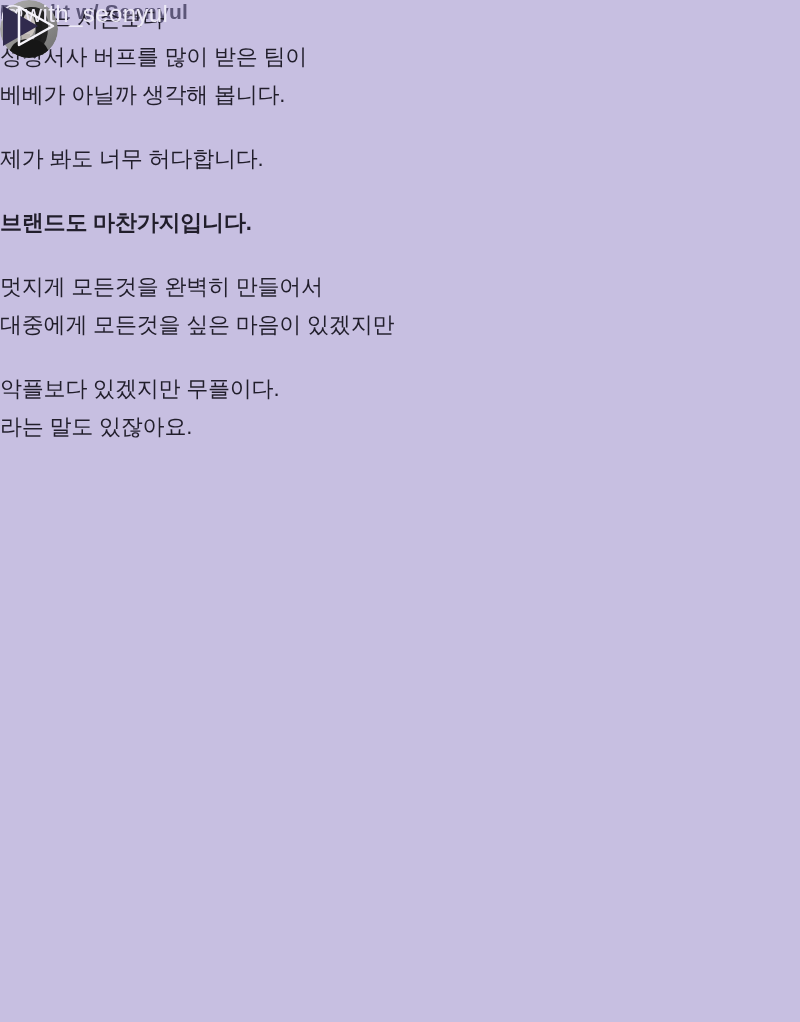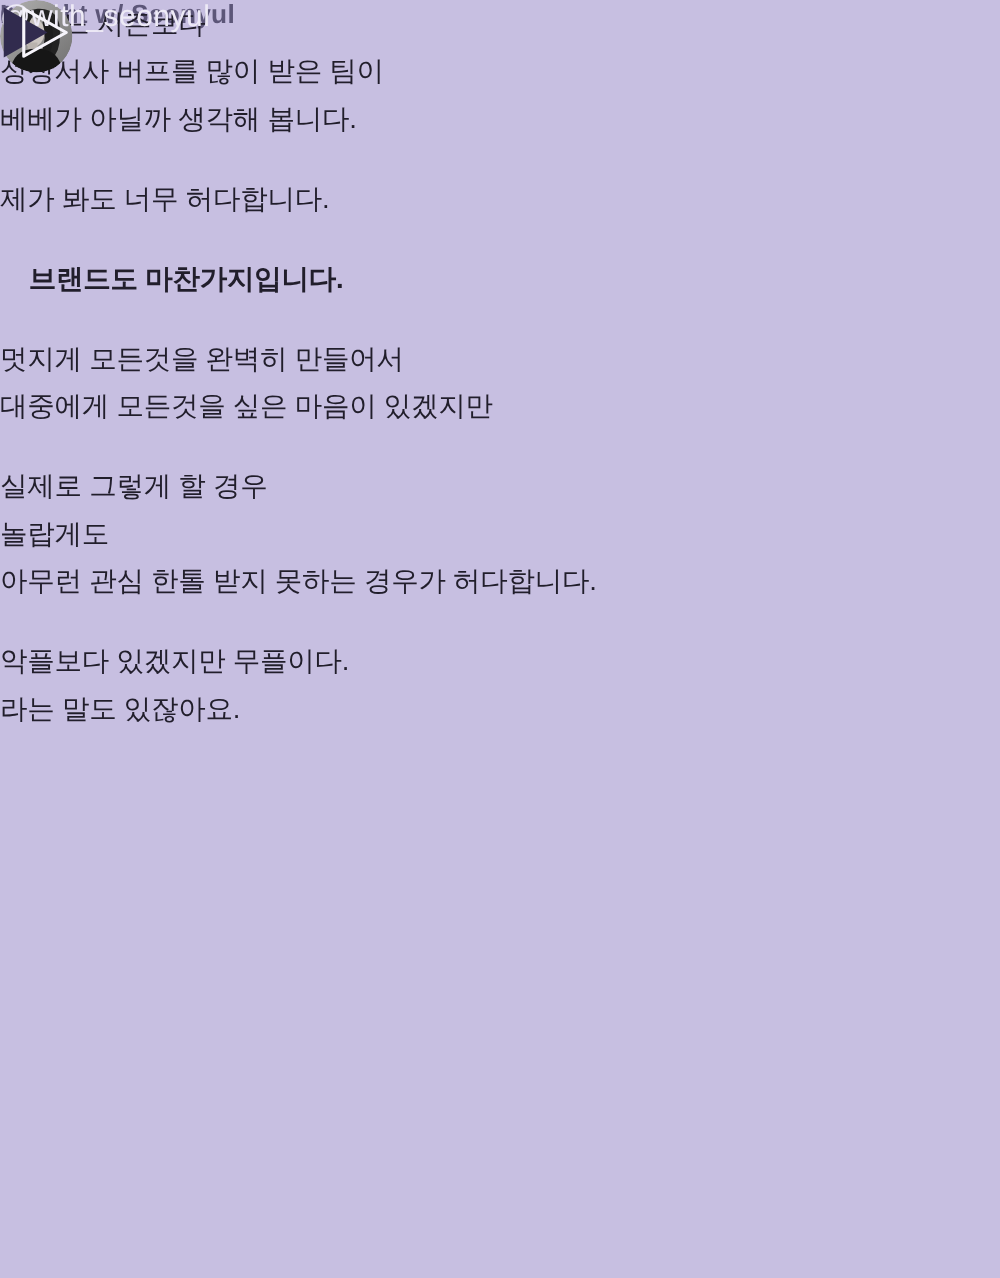--- a/index.html
+++ b/index.html
@@ -45,21 +45,21 @@
     width: 560px;
   }
   .body-text p {
     margin: 0 0 26px 0;
     font-size: 22px;
     line-height: 38px;
     letter-spacing: -0.2px;
     color: #211e2b;
     white-space: pre-line;
   }
-  .body-text p.bold { font-weight: 700; margin-left: 23px; }
+  .body-text p.bold { font-weight: 700; }
 
   
   .avatar {
     position: absolute;
     left: 73; top: 852;
     width: 58px; height: 58px;
     border-radius: 50%;
     overflow: hidden;
     cursor: pointer;
   }
@@ -90,23 +90,20 @@
   <div class="page-number">03</div>
 
   <div class="body-text">
     <p>그 어느 시즌보다
 성장서사 버프를 많이 받은 팀이
 베베가 아닐까 생각해 봅니다.</p>
     <p>제가 봐도 너무 허다합니다.</p>
     <p class="bold">브랜드도 마찬가지입니다.</p>
     <p>멋지게 모든것을 완벽히 만들어서
 대중에게 모든것을 싶은 마음이 있겠지만</p>
-    <p>실제로 그렇게 할 경우
-놀랍게도
-아무런 관심 한톨 받지 못하는 경우가 허다합니다.</p>
     <p>악플보다 있겠지만 무플이다.
 라는 말도 있잖아요.</p>
   </div>
 
   <div class="avatar">
     <svg width="58" height="58" viewBox="0 0 58 58">
       <defs>
         <clipPath id="avclip">
             <circle cx="29" cy="29" r="29"></circle>
           </clipPath>

